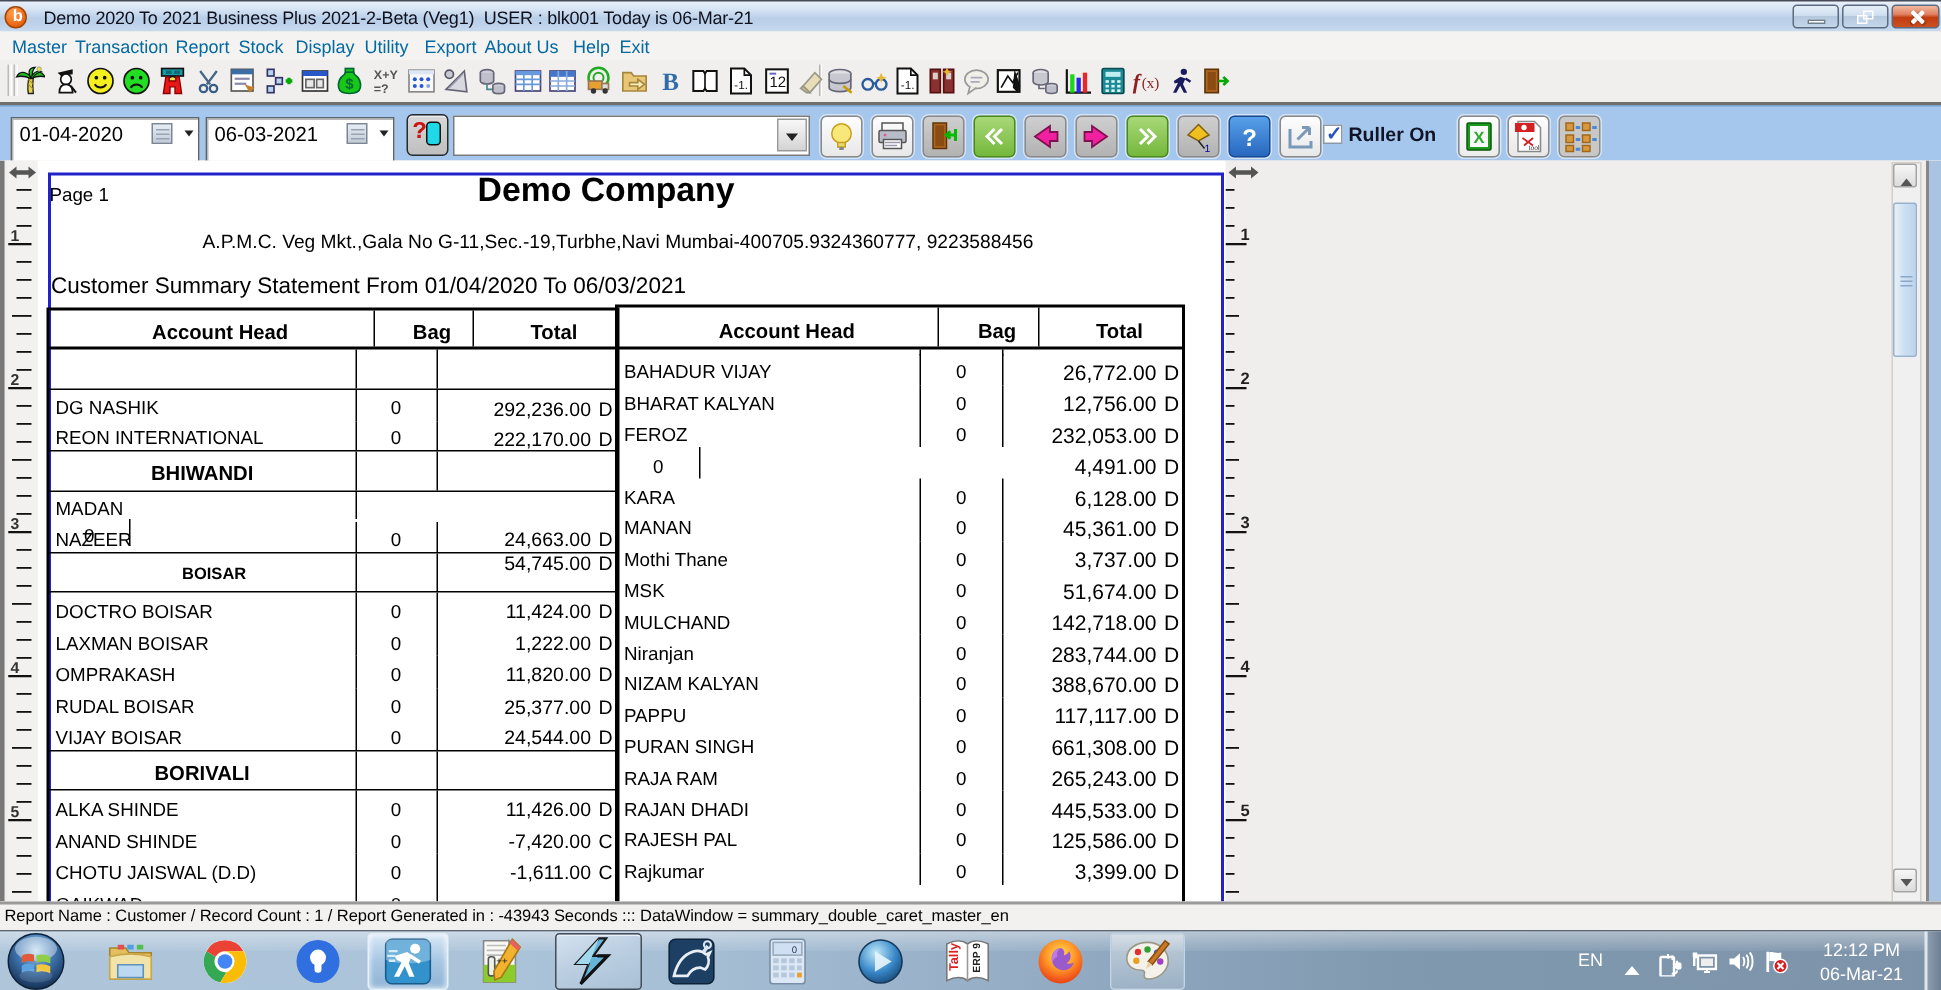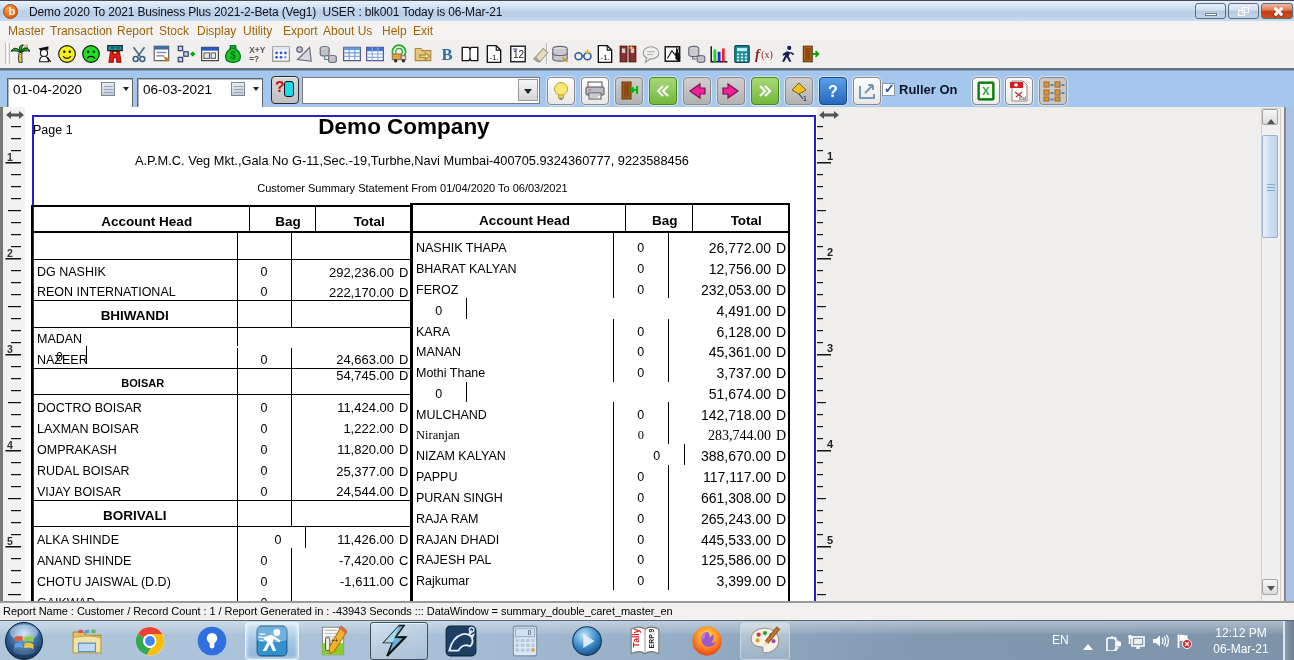--- a/index.html
+++ b/index.html
@@ -20,21 +20,21 @@
 #btncls  { left:1261px; width:32px; background:linear-gradient(#f0b8a0 0%,#e08060 40%,#c23c10 55%,#cc5020 100%); }
 #btnmin i { position:absolute; left:9px; top:9px; width:12px; height:3px; background:#fff; border:1px solid #707d8c; }
 #btnmax i { position:absolute; left:9px; top:6px; width:7px; height:6px; border:1.5px solid #fff; background:#c2d4e8; }
 #btnmax u { position:absolute; left:13px; top:3px; width:7px; height:6px; border:1.5px solid #fff; }
 #btncls i { position:absolute; left:11px; top:3px; width:9px; height:9px; }
 #btncls i:before, #btncls i:after { content:""; position:absolute; left:4px; top:-1px; width:3px; height:11px; background:#fff; border-radius:1px; box-shadow:0 1px 1px rgba(90,20,0,0.6); }
 #btncls i:before { transform:rotate(45deg); }
 #btncls i:after { transform:rotate(-45deg); }
 
 
-#menubar { position:absolute; left:0; top:21px; width:1294px; height:19px; background:#f4f3f1; font-size:12px; color:#a16207; }
+#menubar { position:absolute; left:0; top:21px; width:1294px; height:19px; background:#f4f3f1; font-size:12px; color:#0369a1; }
 #menubar span { position:absolute; top:3px; }
 
 
 #toolbar1 { position:absolute; left:0; top:40px; width:1294px; height:28px; background:#f1efee; }
 #toolbar1 .grip { position:absolute; left:5px; top:3px; width:3px; height:21px; border-left:1px solid #bbb; border-right:1px solid #fff; }
 #toolbar1 .grip2 { left:9px; }
 .ticn { position:absolute; top:4px; width:20px; height:20px; }
 .tsep { position:absolute; left:546px; top:3px; width:2px; height:21px; border-left:1px solid #b5b2ad; border-right:1px solid #fff; }
 
 
@@ -441,21 +441,21 @@
   <div id="rulchk"></div>
   <div id="rultxt">Ruller On</div>
 </div>
 
 <div id="content">
   <div id="page"></div>
   <div id="pageborder">
     <div style="position:absolute;left:-1px;top:6px;font-size:12.5px;">Page 1</div>
 <div style="position:absolute;left:0;top:-3px;width:740px;text-align:center;font-size:22.5px;font-weight:bold;">Demo Company</div>
 <div style="position:absolute;left:0;top:36px;width:756px;text-align:center;font-size:12.8px;">A.P.M.C. Veg Mkt.,Gala No G-11,Sec.-19,Turbhe,Navi Mumbai-400705.9324360777, 9223588456</div>
-<div style="position:absolute;left:0;top:65px;width:757px;text-align:center;font-size:11px;">Customer Summary Statement From 01/04/2020 To 06/03/2021</div>
+<div style="position:absolute;left:0;top:65px;width:757px;font-size:15px;">Customer Summary Statement From 01/04/2020 To 06/03/2021</div>
 <div class="ltab" style="left:-3px;top:88px;width:382px;">
         <div class="throw" style="height:28px;border-top:2px solid #000;border-bottom:2px solid #000;">
           <div class="c1 hdc">Account Head</div>
           <div class="c2 hdc">Bag</div>
           <div class="c3 hdc" style="text-align:center;">Total</div>
         </div>
         <div class="throw" style="height:27px;border-bottom:1.5px solid #000;">
           <div class="c1"></div>
           <div class="c2"></div>
           <div class="c3"></div>
@@ -531,21 +531,21 @@
             <span class="nm">VIJAY BOISAR</span>
           </div>
           <div class="c2">0</div>
           <div class="c3">24,544.00<i>D</i></div>
         </div>
         <div class="throw grp" style="height:26.5px;border-bottom:1.5px solid #000;">
           <div class="c1" style="justify-content:center;font-weight:bold;font-size:13.5px;">BORIVALI</div>
           <div class="c2"></div>
           <div class="c3"></div>
         </div>
-        <div class="throw" style="height:21px;gap:14px;">
+        <div class="throw" style="height:21px;">
           <div class="c1">
             <span class="nm">ALKA SHINDE</span>
           </div>
           <div class="c2">0</div>
           <div class="c3">11,426.00<i>D</i></div>
         </div>
         <div class="throw" style="height:21px;">
           <div class="c1">
             <span class="nm">ANAND SHINDE</span>
           </div>
@@ -573,21 +573,21 @@
           <div class="r2 hdc">Bag</div>
           <div class="r3 hdc" style="text-align:center;">Total</div>
         </div>
         <div class="throw" style="height:3px;">
           <div class="r1"></div>
           <div class="r2"></div>
           <div class="r3"></div>
         </div>
         <div class="throw" style="height:20.8px;">
           <div class="r1">
-            <span class="nm">NASHIK THAPA</span>
+            <span class="nm">BAHADUR VIJAY</span>
           </div>
           <div class="r2">0</div>
           <div class="r3">26,772.00<i>D</i></div>
         </div>
         <div class="throw" style="height:20.8px;">
           <div class="r1">
             <span class="nm">BHARAT KALYAN</span>
           </div>
           <div class="r2">0</div>
           <div class="r3">12,756.00<i>D</i></div>
@@ -618,38 +618,41 @@
           <div class="r3">45,361.00<i>D</i></div>
         </div>
         <div class="throw" style="height:20.8px;">
           <div class="r1">
             <span class="nm">Mothi Thane</span>
           </div>
           <div class="r2">0</div>
           <div class="r3">3,737.00<i>D</i></div>
         </div>
         <div class="throw" style="height:20.8px;">
+          <div class="r1">
+            <span class="nm">MSK</span>
+          </div>
           <div class="r2">0</div>
           <div class="r3">51,674.00<i>D</i></div>
         </div>
         <div class="throw" style="height:20.8px;">
           <div class="r1">
             <span class="nm">MULCHAND</span>
           </div>
           <div class="r2">0</div>
           <div class="r3">142,718.00<i>D</i></div>
         </div>
-        <div class="throw" style="height:20.8px;font-family:Liberation Serif, serif;">
+        <div class="throw" style="height:20.8px;">
           <div class="r1">
             <span class="nm">Niranjan</span>
           </div>
           <div class="r2">0</div>
           <div class="r3">283,744.00<i>D</i></div>
         </div>
-        <div class="throw" style="height:20.8px;gap:16px;">
+        <div class="throw" style="height:20.8px;">
           <div class="r1">
             <span class="nm">NIZAM KALYAN</span>
           </div>
           <div class="r2">0</div>
           <div class="r3">388,670.00<i>D</i></div>
         </div>
         <div class="throw" style="height:20.8px;">
           <div class="r1">
             <span class="nm">PAPPU</span>
           </div>

